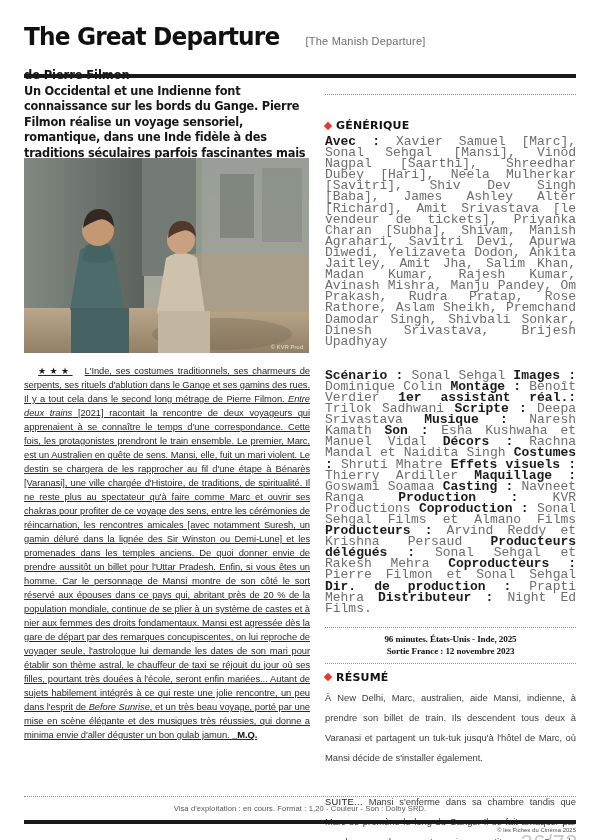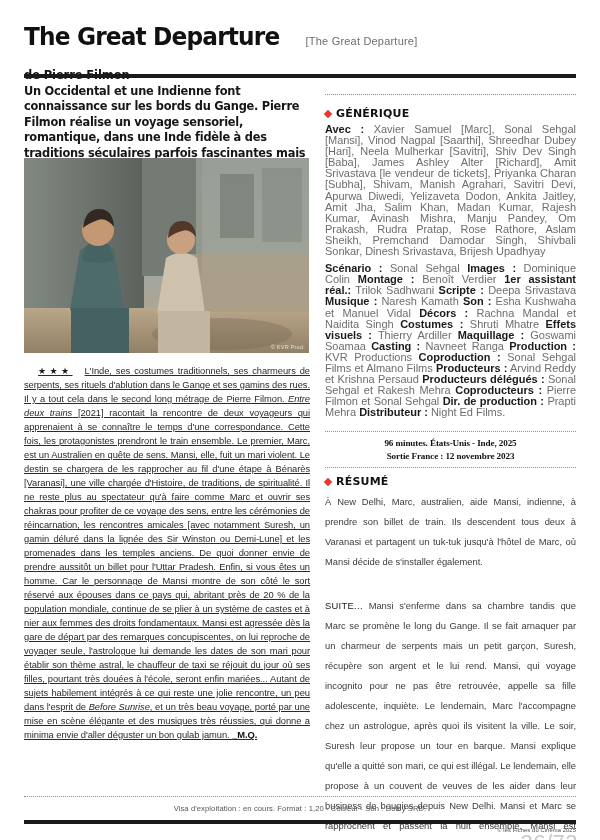--- a/index.html
+++ b/index.html
@@ -158,29 +158,30 @@
     color: #111;
   }
   .diamond {
     display: inline-block;
     width: 6px; height: 6px;
     background: #e8372b;
     transform: rotate(45deg);
     flex: 0 0 auto;
   }
   .credits {
-    font-size: 11px;
+    font-size: 13px;
     line-height: 11.1px;
     text-align: justify;
     color: #6d6d6d;
     letter-spacing: -0.02px;
+    font-family: Liberation Mono, monospace;
   }
   .credits b { color: #1b1b1b; }
   .credits p { margin: 0; }
-  .credits p + p { margin-top: 6px; }
+  .credits p + p { margin-top: 23px; }
 
   .runtime {
     text-align: center;
     font-family: Liberation Serif, serif;
     font-weight: bold;
     font-size: 9.1px;
     line-height: 12.5px;
     color: #111;
     letter-spacing: -0.1px;
   }
@@ -229,21 +230,21 @@
   }
 </style>
 </head>
 <body>
 
 <div class="page">
 
   <div class="header">
     <div class="title-line">
       <span class="film-title">The Great Departure</span>
-      <span class="film-orig">[The Great Departure]</span>
+      <span class="film-orig">[The Manish Departure]</span>
     </div>
     <div class="director">de Pierre Filmon</div>
   </div>
   <div class="rule-black rule-top"></div>
 
   <div class="left-col">
     <div class="lede">Un Occidental et une Indienne font connaissance sur les bords du Gange. Pierre Filmon réalise un voyage sensoriel, romantique, dans une Inde fidèle à des traditions séculaires parfois fascinantes mais aussi arc-boutée sur des schémas sociaux discriminants.</div>
   </div>
 
   <div class="photo">
@@ -291,21 +292,21 @@
 
   <div class="review">
     <span class="stars">★★★</span><span>L'Inde, ses costumes traditionnels, ses charmeurs de serpents, ses rituels d'ablution dans le Gange et ses gamins des rues. Il y a tout cela dans le second long métrage de Pierre Filmon. </span><i>Entre deux trains</i><span> [2021] racontait la rencontre de deux voyageurs qui apprenaient à se connaître le temps d'une correspondance. Cette fois, les protagonistes prendront le train ensemble. Le premier, Marc, est un Australien en quête de sens. Mansi, elle, fuit un mari violent. Le destin se chargera de les rapprocher au fil d'une étape à Bénarès [Varanasi], une ville chargée d'Histoire, de traditions, de spiritualité. Il ne reste plus au spectateur qu'à faire comme Marc et ouvrir ses chakras pour profiter de ce voyage des sens, entre les cérémonies de réincarnation, les rencontres amicales [avec notamment Suresh, un gamin déluré dans la lignée des Sir Winston ou Demi-Lune] et les promenades dans les temples anciens. De quoi donner envie de prendre aussitôt un billet pour l'Uttar Pradesh. Enfin, si vous êtes un homme. Car le personnage de Mansi montre de son côté le sort réservé aux épouses dans ce pays qui, abritant près de 20 % de la population mondiale, continue de se plier à un système de castes et à nier aux femmes des droits fondamentaux. Mansi est agressée dès la gare de départ par des remarques concupiscentes, on lui reproche de voyager seule, l'astrologue lui demande les dates de son mari pour établir son thème astral, le chauffeur de taxi se réjouit du jour où ses filles, pourtant très douées à l'école, seront enfin mariées... Autant de sujets habilement intégrés à ce qui reste une jolie rencontre, un peu dans l'esprit de </span><i>Before Sunrise</i><span>, et un très beau voyage, porté par une mise en scène élégante et des musiques très réussies, qui donne a minima envie d'aller déguster un bon gulab jamun. </span><span class="sig">_M.Q.</span>
   </div>
 
   <div class="right-col">
 
 
     <div class="dotted" style="margin-top:10px;"></div>
 
-    <div class="sec-head" style="margin-top:12px;">
+    <div class="sec-head" style="margin-top:24px;">
       <span class="diamond"></span>
       <span>GÉNÉRIQUE</span>
     </div>
 
     <div class="credits" style="margin-top:4px;">
       <p>
         <b>Avec :</b>
         <span>Xavier Samuel [Marc], Sonal Sehgal [Mansi], Vinod Nagpal [Saarthi], Shreedhar Dubey [Hari], Neela Mulherkar [Savitri], Shiv Dev Singh [Baba], James Ashley Alter [Richard], Amit Srivastava [le vendeur de tickets], Priyanka Charan [Subha], Shivam, Manish Agrahari, Savitri Devi, Apurwa Diwedi, Yelizaveta Dodon, Ankita Jaitley, Amit Jha, Salim Khan, Madan Kumar, Rajesh Kumar, Avinash Mishra, Manju Pandey, Om Prakash, Rudra Pratap, Rose Rathore, Aslam Sheikh, Premchand Damodar Singh, Shivbali Sonkar, Dinesh Srivastava, Brijesh Upadhyay</span>
       </p>
       <p id="crew-paragraph"><b>Scénario :</b><span> Sonal Sehgal </span><b>Images :</b><span> Dominique Colin </span><b>Montage :</b><span> Benoît Verdier </span><b>1er assistant réal.:</b><span> Trilok Sadhwani </span><b>Scripte :</b><span> Deepa Srivastava </span><b>Musique :</b><span> Naresh Kamath </span><b>Son :</b><span> Esha Kushwaha et Manuel Vidal </span><b>Décors :</b><span> Rachna Mandal et Naidita Singh </span><b>Costumes :</b><span> Shruti Mhatre </span><b>Effets visuels :</b><span> Thierry Ardiller </span><b>Maquillage :</b><span> Goswami Soamaa </span><b>Casting :</b><span> Navneet Ranga </span><b>Production :</b><span> KVR Productions </span><b>Coproduction :</b><span> Sonal Sehgal Films et Almano Films </span><b>Producteurs :</b><span> Arvind Reddy et Krishna Persaud </span><b>Producteurs délégués :</b><span> Sonal Sehgal et Rakesh Mehra </span><b>Coproducteurs :</b><span> Pierre Filmon et Sonal Sehgal </span><b>Dir. de production :</b><span> Prapti Mehra </span><b>Distributeur :</b><span> Night Ed Films.</span></p>

